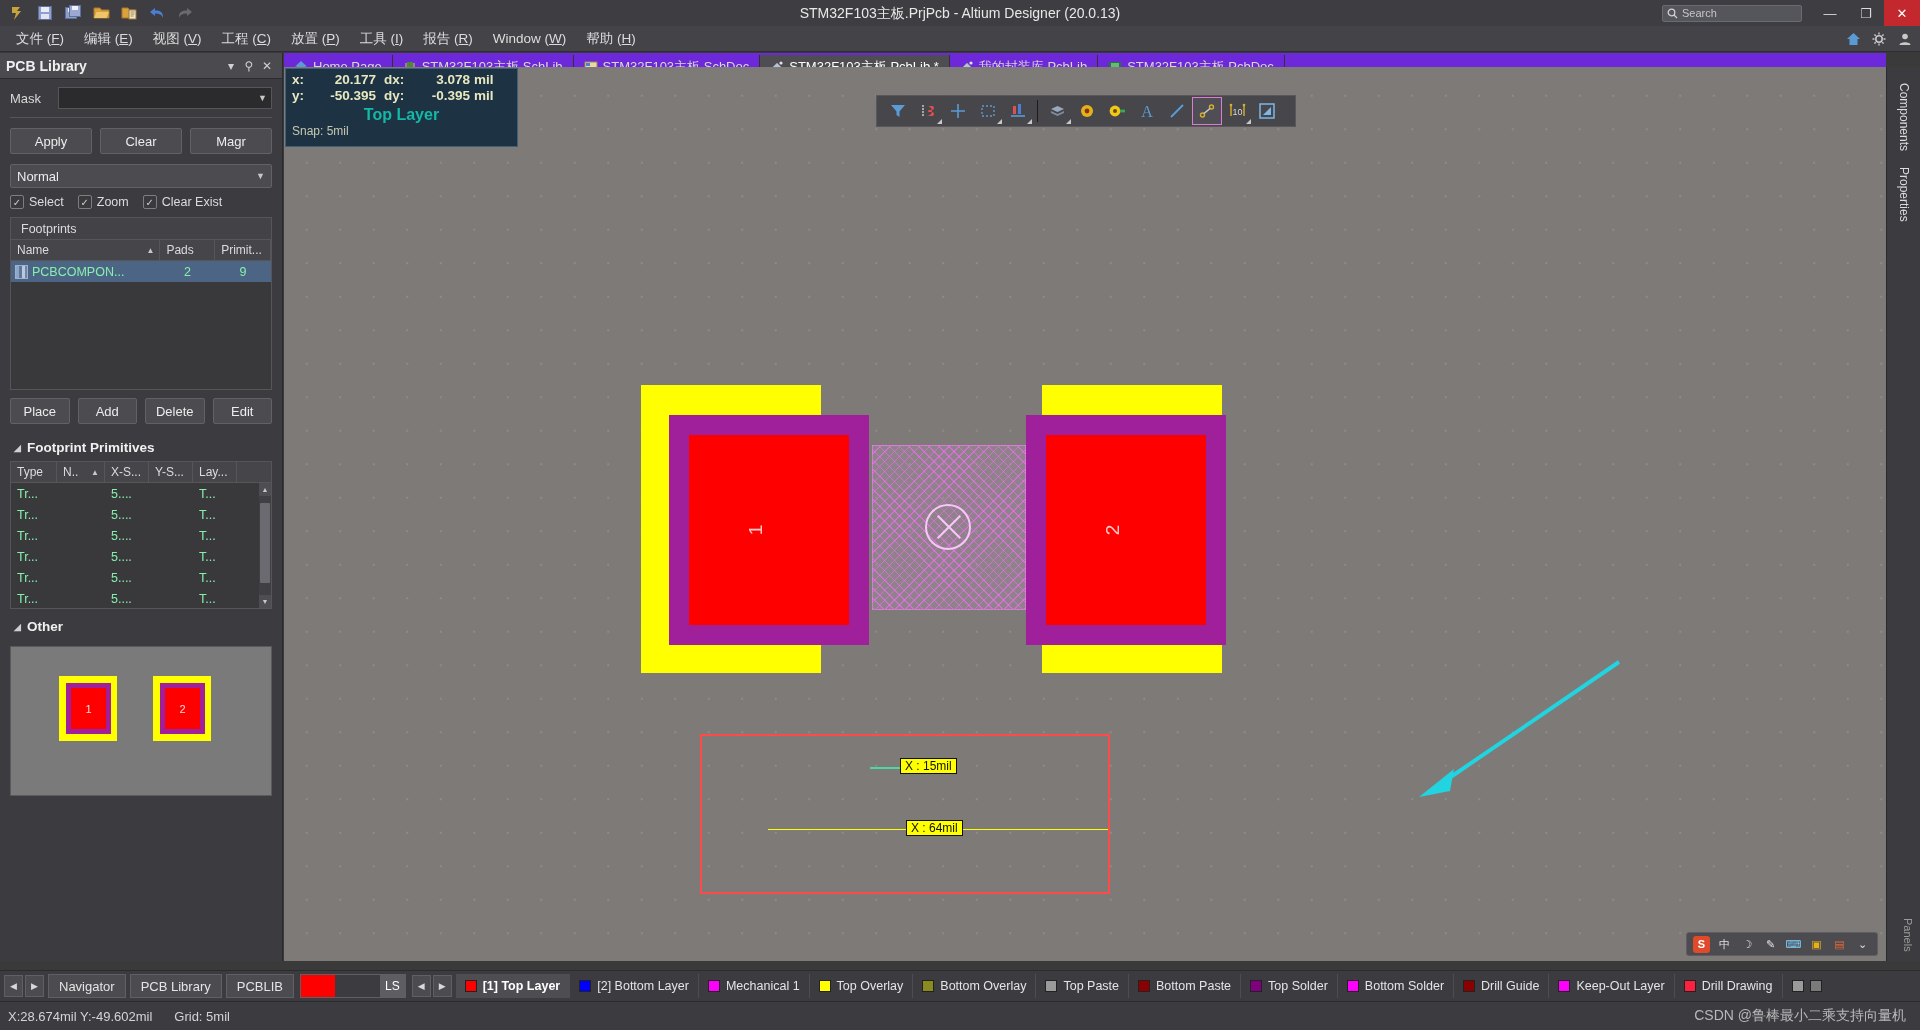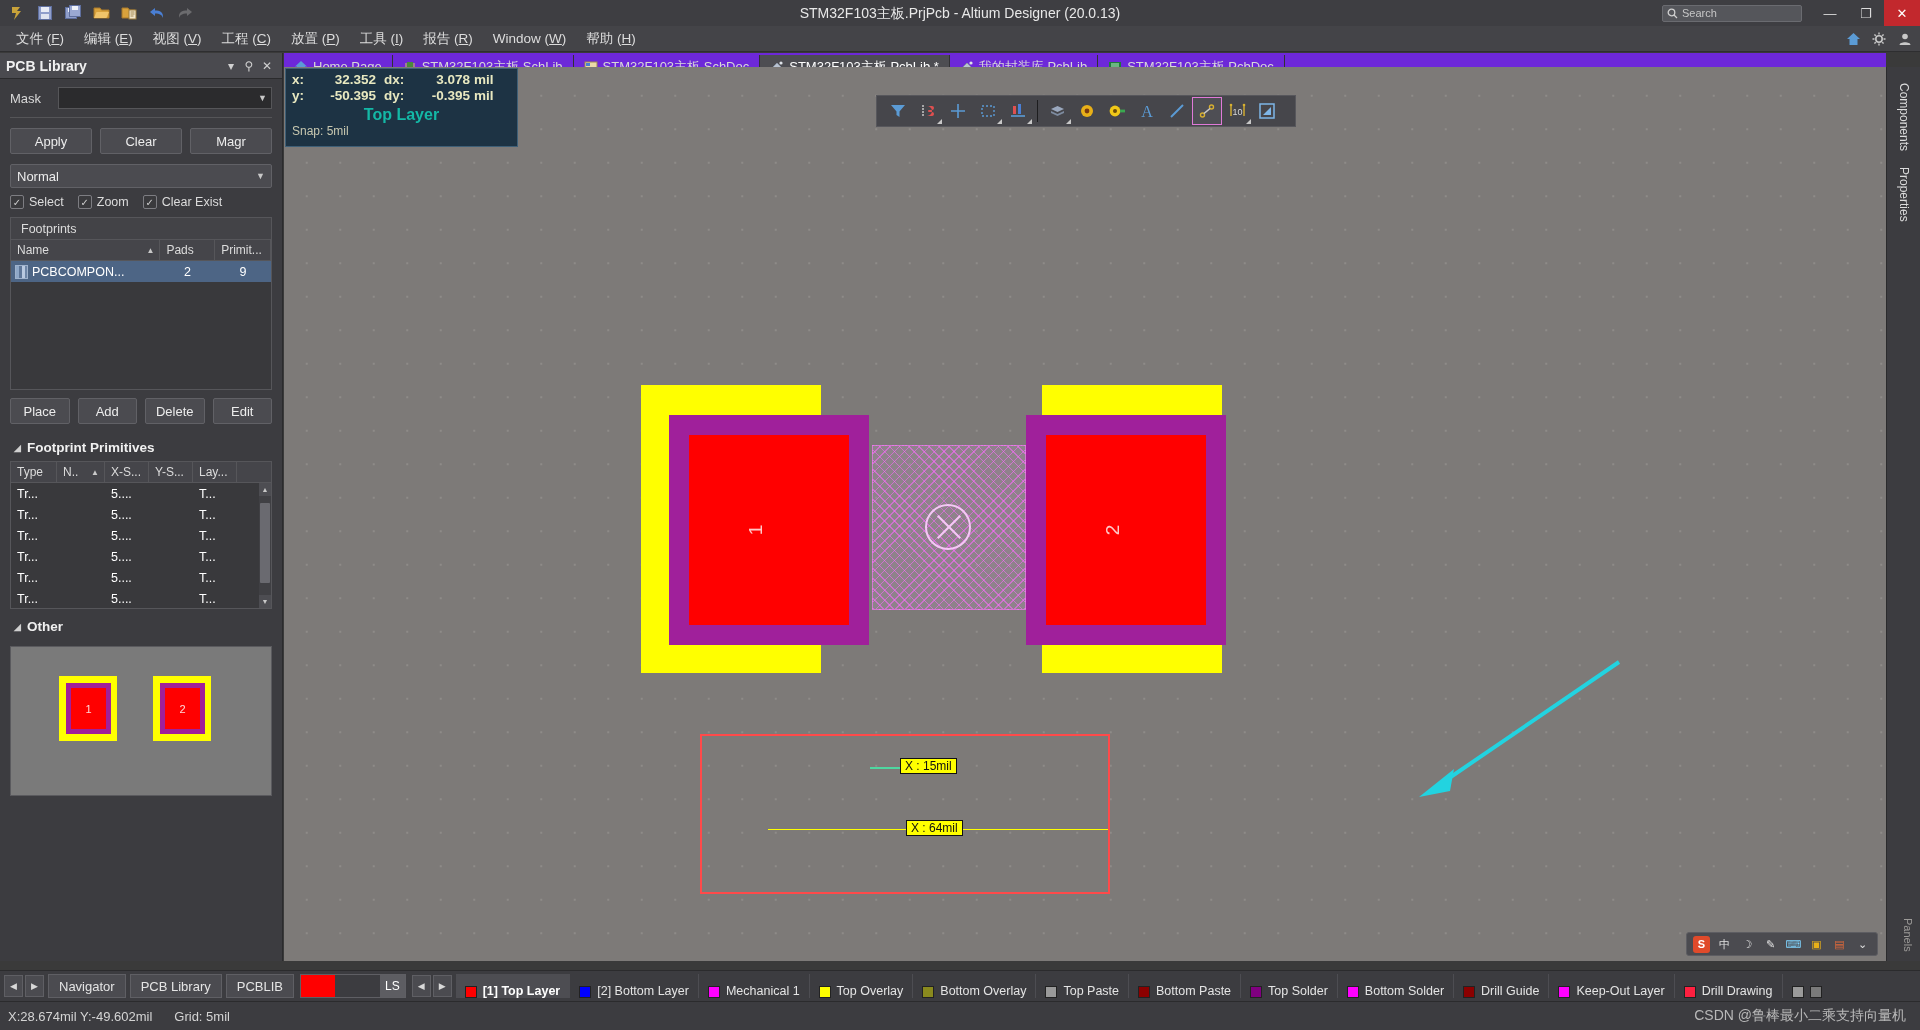--- a/index.html
+++ b/index.html
@@ -86,21 +86,21 @@
   
   .tablewrap { border:1px solid #56565a; background:#39393c; margin-bottom:4px;}
   .tbl-title { height:22px; background:#434347; display:flex; align-items:center; padding-left:10px;
                color:#dcdcdc; font-size:12.5px; border-bottom:1px solid #56565a;}
   .thead { display:flex; height:21px; background:#45454a; border-bottom:1px solid #56565a; }
   .th { color:#dcdcdc; font-size:12px; display:flex; align-items:center; padding-left:6px;
         border-right:1px solid #56565a; position:relative; overflow:hidden; white-space:nowrap;}
   .th .sortarrow { position:absolute; right:5px; color:#c9c9c9; font-size:8px;}
   .tr { display:flex; height:21px; align-items:center; }
   .tr.sel { background:#4d6585; }
-  .td { color:#ffffff; font-size:12.5px; padding-left:6px; overflow:hidden; white-space:nowrap;}
+  .td { color:#86efac; font-size:12.5px; padding-left:6px; overflow:hidden; white-space:nowrap;}
   .fp-icon { width:13px; height:14px; margin:0 4px 0 4px;
              background:linear-gradient(90deg,#8fa8c8 0 3px,#5f7799 3px 6px,#b9c9e0 6px 9px,#6d85a6 9px 13px);
              border:1px solid #9fb2cc;}
   .sect-hdr { display:flex; align-items:center; gap:6px; color:#f0f0f0; font-size:13.5px;
               font-weight:bold; padding:6px 0 6px 4px;}
   .tri { font-size:9px; color:#d0d0d0; }
   .listbody { height:125px; overflow:hidden; position:relative; }
   .vscroll { position:absolute; right:0; top:0; width:12px; height:100%; background:#404044; }
   .vthumb { position:absolute; right:1px; top:20px; width:10px; height:80px; background:#6a6a70; border-radius:1px;}
   .vbtn { position:absolute; right:0; width:12px; height:13px; background:#4d4d52; color:#c8c8c8;
@@ -218,21 +218,21 @@
   }
   .ptab {
     height:24px; background:#4b4b50; border:1px solid #5f5f64; margin-left:4px;
     display:flex; align-items:center; padding:0 10px; color:#e4e4e4; font-size:13px; cursor:pointer;
   }
   .ls-chip { display:flex; align-items:center; margin-left:6px; height:24px; border:1px solid #5f5f64;gap:45px;}
   .ls-color { width:34px; height:22px; }
   .ls-txt { background:#5d5d62; color:#fff; font-size:12px; padding:0 5px; height:22px;
             display:flex; align-items:center;}
   .lyr {
-    height:24px; display:flex; align-items:flex-end; gap:6px; padding:0 9px;
+    height:24px; display:flex; align-items:center; gap:6px; padding:0 9px;
     color:#e4e4e4; font-size:12.5px; cursor:pointer; border-right:1px solid #4d4d52;
   }
   .lyr.active { background:#4d4d52; color:#fff; font-weight:bold; }
   .swatch { width:12px; height:12px; border:1px solid #222; }
   
   #statusbar {
     position:absolute; left:0; bottom:0; width:1920px; height:29px;
     background:#3c3c40; border-top:1px solid #2b2b2d; display:flex; align-items:center;
     color:#d4d4d4; font-size:13px; padding-left:8px; gap:22px;
   }
@@ -533,21 +533,21 @@
     <span>STM32F103主板.PcbDoc</span>
   </div>
 </div>
 
 <div id="canvas">
   <div id="grid"></div>
 
   <div id="info">
     <div class="irow">
       <span class="k">x:</span>
-      <span class="v">32.352</span>
+      <span class="v">20.177</span>
       <span class="k2">dx:</span>
       <span class="v2">3.078</span>
       <span class="u">mil</span>
     </div>
     <div class="irow">
       <span class="k">y:</span>
       <span class="v">-50.395</span>
       <span class="k2">dy:</span>
       <span class="v2">-0.395</span>
       <span class="u">mil</span>

